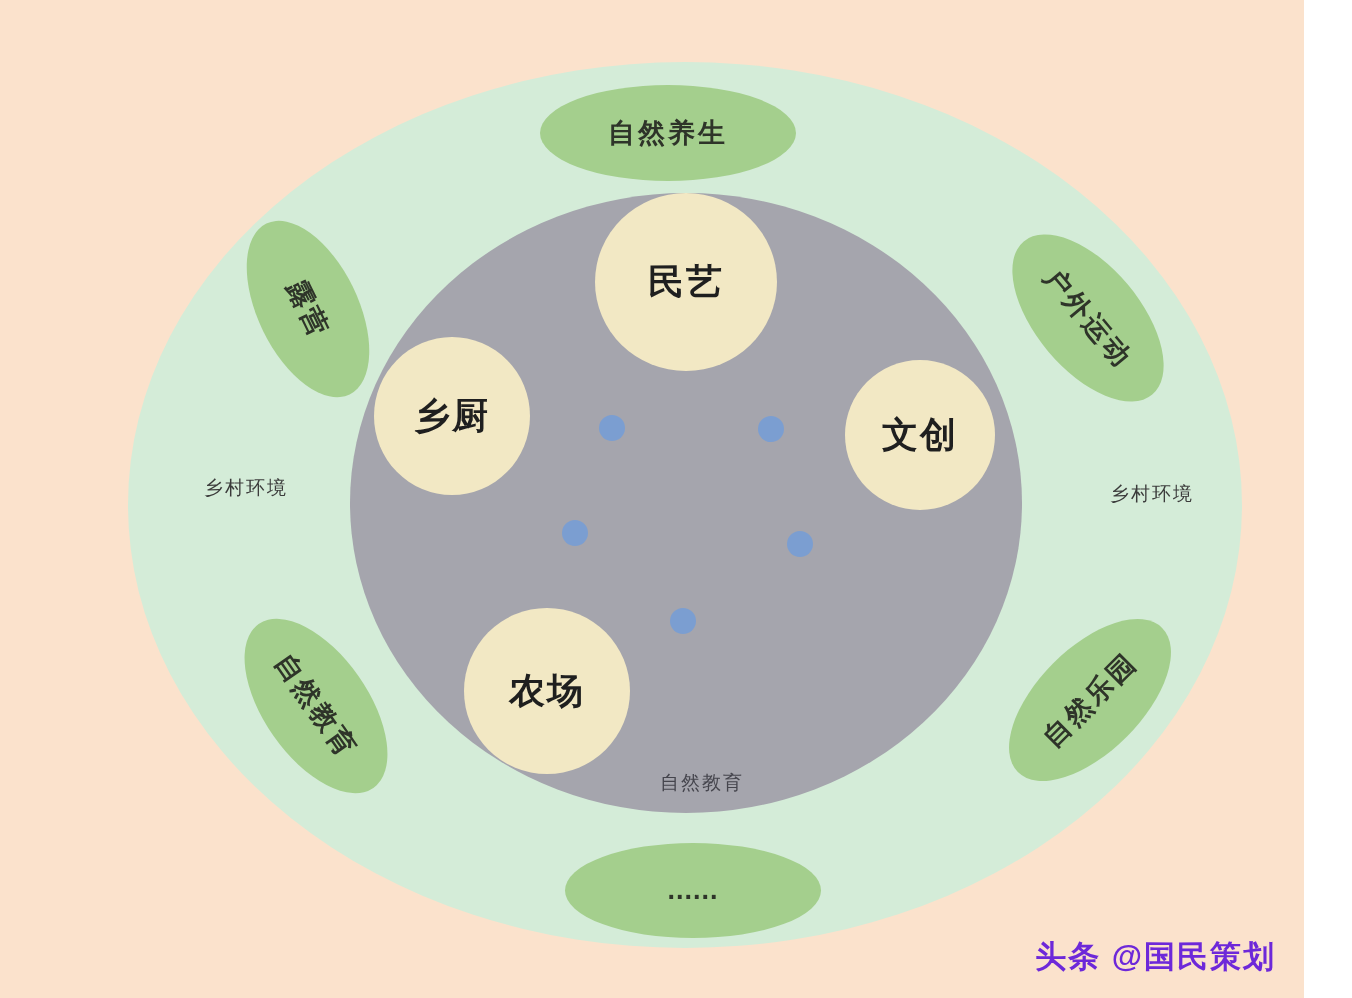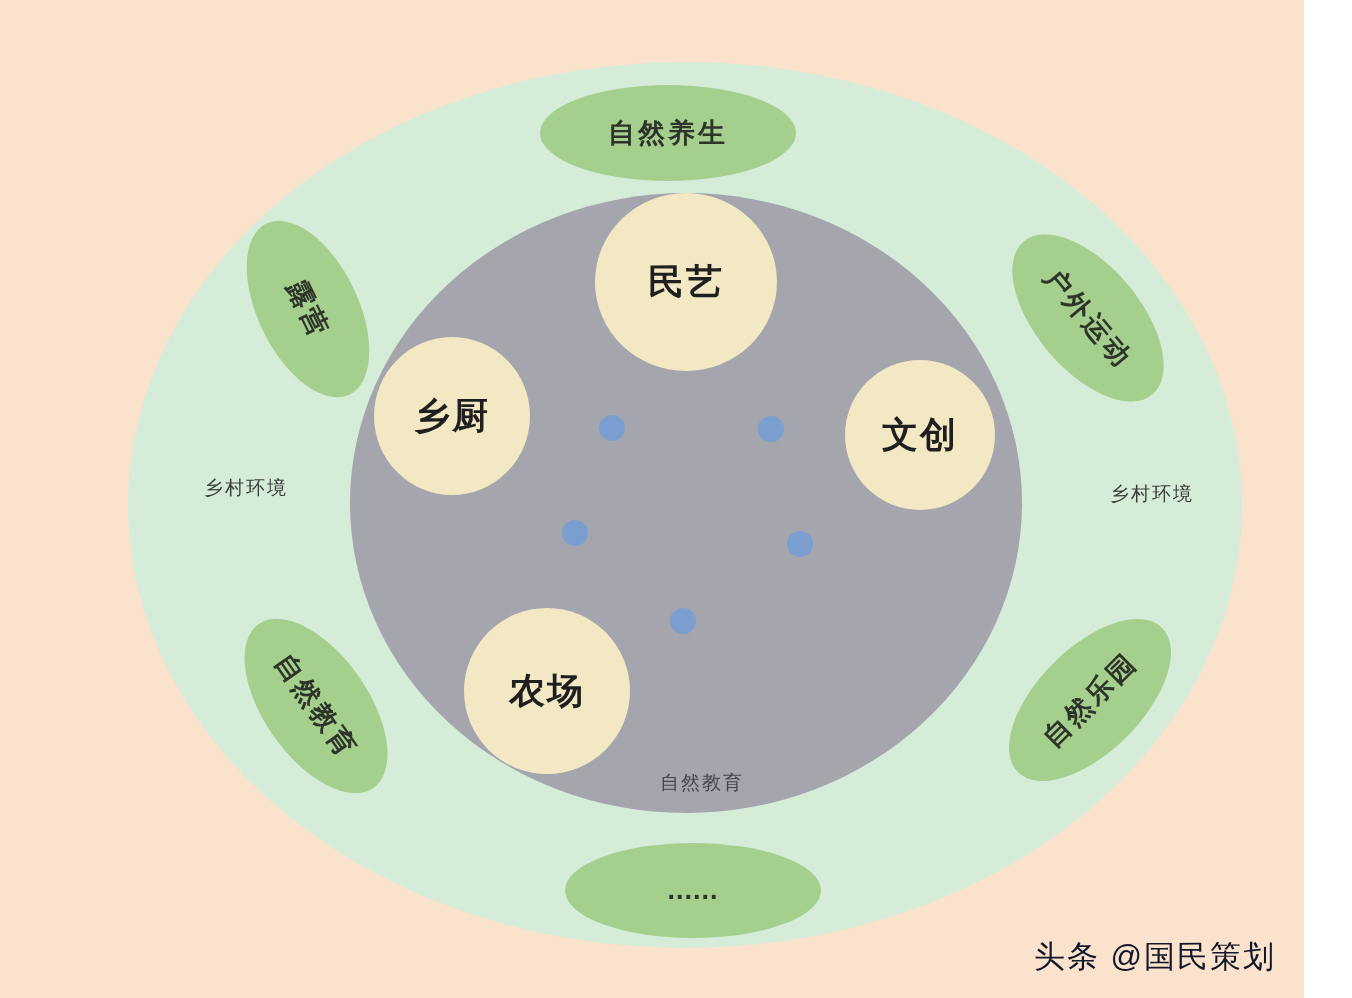--- a/index.html
+++ b/index.html
@@ -106,23 +106,23 @@
     text-align:center;
     font-size:19px;
     font-weight:500;
     letter-spacing:2px;
     color:#45454d;
   }
   .watermark{
     position:absolute;
     right:28px; bottom:20px;
     font-size:31px;
-    font-weight:400;
+    font-weight:700;
     letter-spacing:2px;
-    color:#0f172a;
+    color:#6d28d9;
     white-space:nowrap;
   }
 </style>
 </head>
 <body>
 
 <div class="stage">
 
   <div class="ellipse outer-ring"></div>
 

